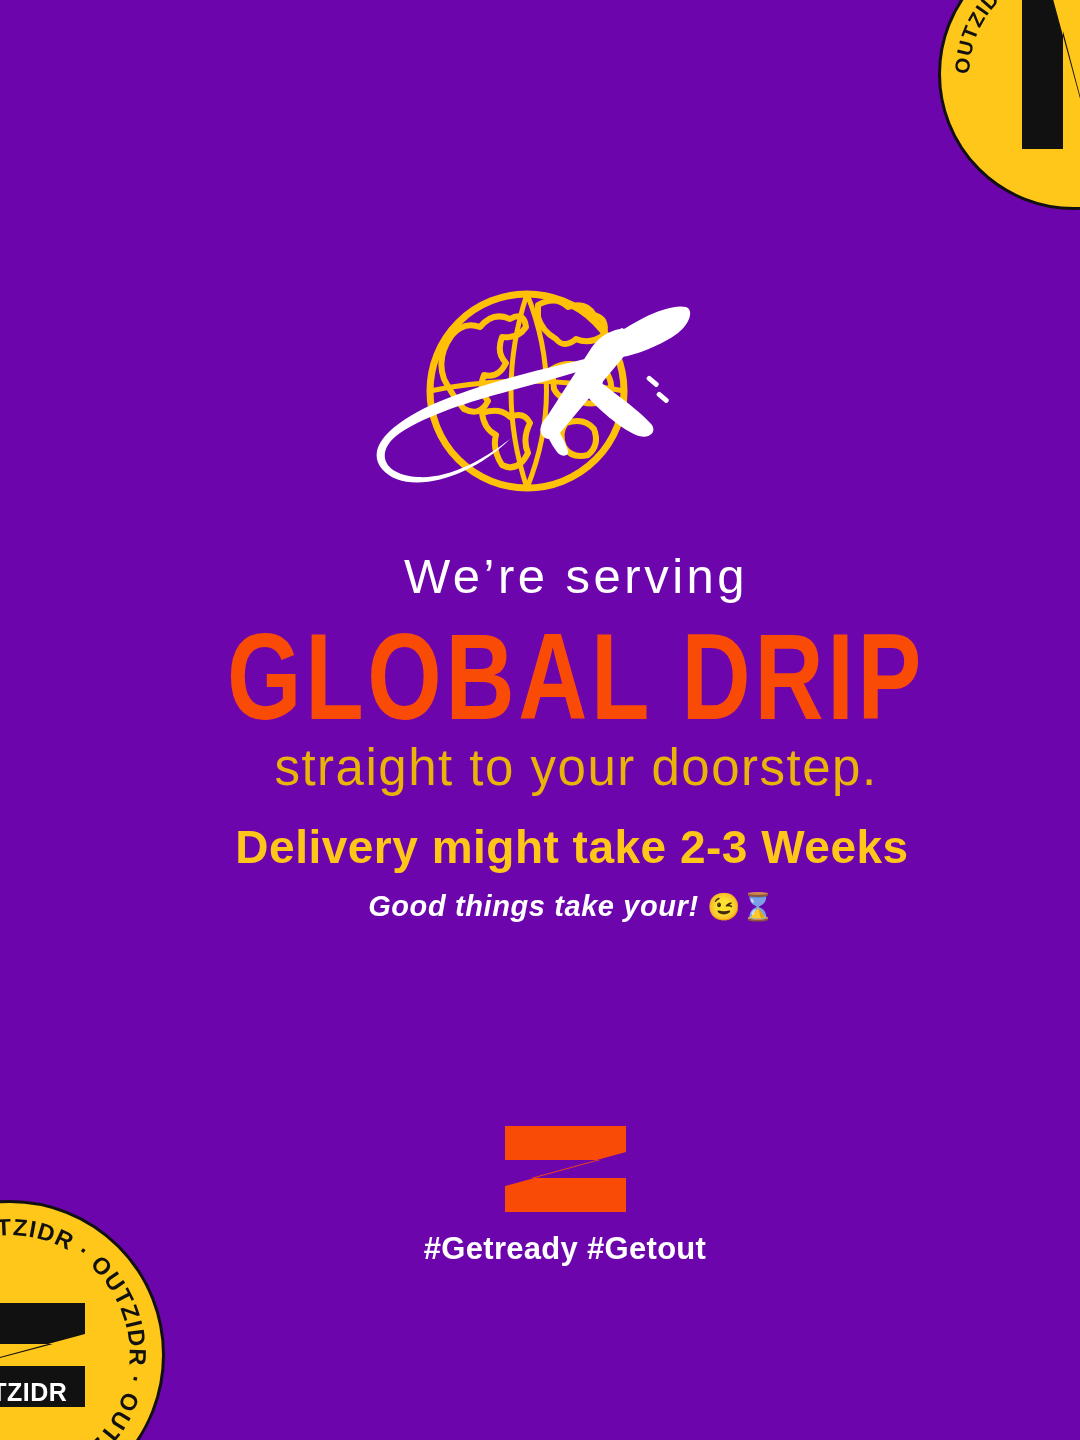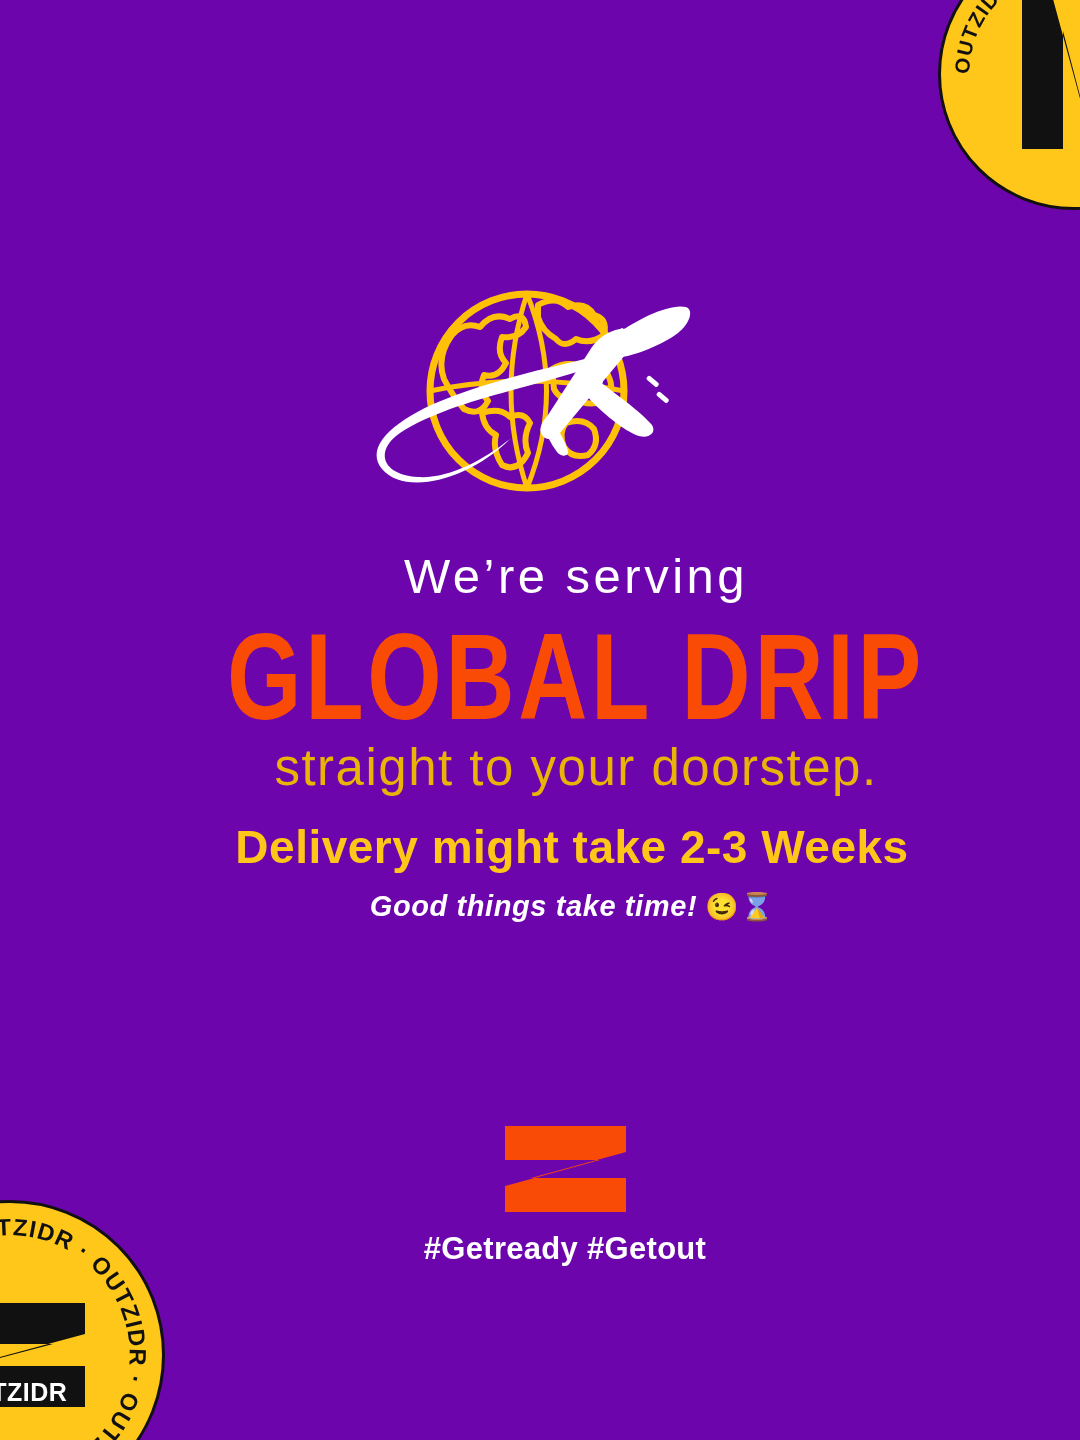--- a/index.html
+++ b/index.html
@@ -239,21 +239,21 @@
 
   <div id="headline-block">
     <div id="line-serving">We’re serving</div>
     <div id="line-global-drip">GLOBAL DRIP</div>
     <div id="line-doorstep">straight to your doorstep.</div>
   </div>
 
   <div id="delivery-block">
     <div id="delivery-headline">Delivery might take 2-3 Weeks</div>
     <div id="delivery-subtext">
-      <span>Good things take time!</span>
+      <span>Good things take your!</span>
       <span class="emoji">😉⌛</span>
     </div>
   </div>
 
   <div id="footer-block">
     <div id="footer-zmark">
       <svg viewBox="0 0 121 86" xmlns="http://www.w3.org/2000/svg">
         <path d="M0 0 H121 V26 L26 52 H121 V86 H0 V60 L95 34 H0 Z" fill="#FA4B06"></path>
       </svg>
     </div>

